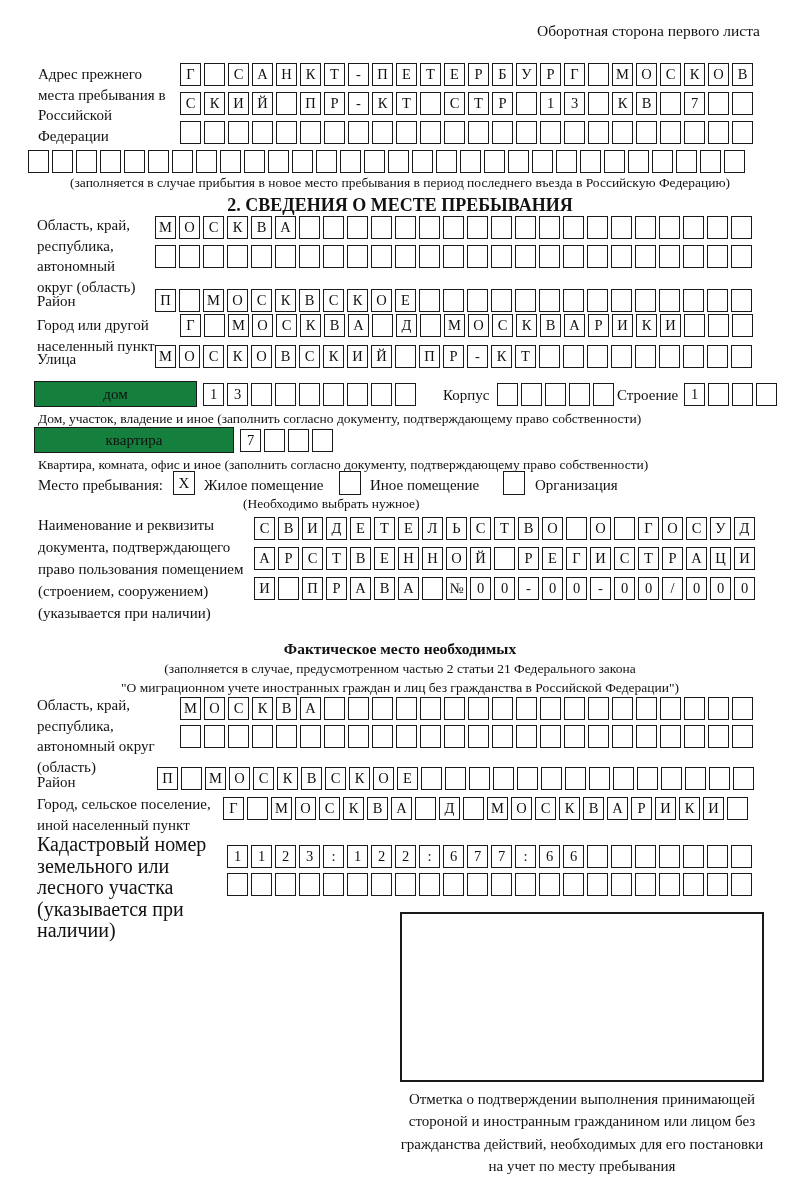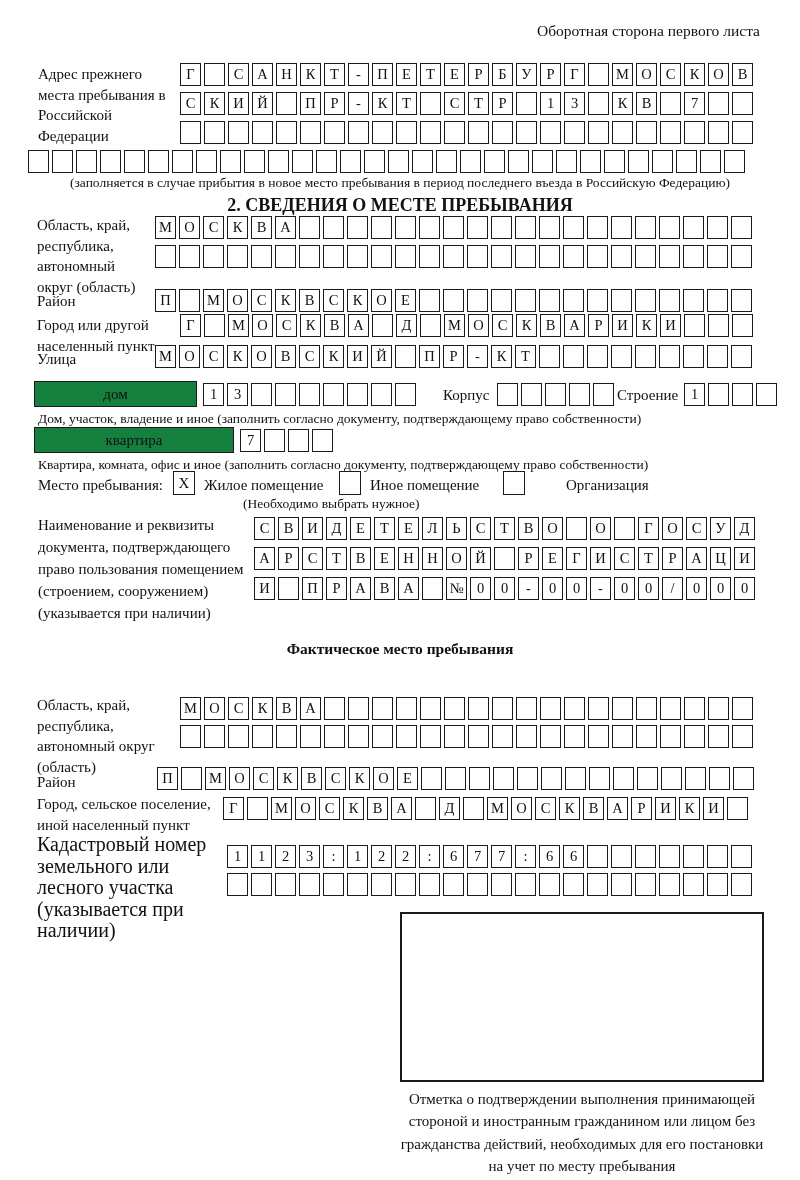--- a/index.html
+++ b/index.html
@@ -322,21 +322,21 @@
       <span class="cell"></span>
     </div>
   <div class="abs cap" style="left:38px;top:457px;">Квартира, комната, офис и иное (заполнить согласно документу, подтверждающему право собственности)</div>
 
   <div class="abs lbl" style="left:38px;top:475px;">Место пребывания:</div>
   <div class="checkbox" style="left:173px;top:471px;">X</div>
   <div class="abs lbl" style="left:204px;top:475px;">Жилое помещение</div>
   <div class="checkbox" style="left:339px;top:471px;"></div>
   <div class="abs lbl" style="left:370px;top:475px;">Иное помещение</div>
   <div class="checkbox" style="left:503px;top:471px;"></div>
-  <div class="abs lbl" style="left:566px;top:475px;">Организация</div>
+  <div class="abs lbl" style="left:535px;top:475px;">Организация</div>
   <div class="abs cap" style="left:243px;top:496px;">(Необходимо выбрать нужное)</div>
 
   <div class="abs" style="left:38px;top:514px;width:208px;font-size:15px;line-height:22px;">Наименование и реквизиты документа, подтверждающего право пользования помещением (строением, сооружением) (указывается при наличии)</div>
   <div class="cellrow" style="left:254px;top:517px;">
       <span class="cell">С</span>
       <span class="cell">В</span>
       <span class="cell">И</span>
       <span class="cell">Д</span>
       <span class="cell">Е</span>
       <span class="cell">Т</span>
@@ -396,21 +396,25 @@
       <span class="cell">0</span>
       <span class="cell">-</span>
       <span class="cell">0</span>
       <span class="cell">0</span>
       <span class="cell">/</span>
       <span class="cell">0</span>
       <span class="cell">0</span>
       <span class="cell">0</span>
     </div>
 
-  <div class="abs center bold" style="top:640px;font-size:15.5px;">Фактическое место пребывания</div>
+  <div class="abs center bold" style="top:640px;font-size:15.5px;">Фактическое место необходимых</div>
+  <div class="abs center cap lines" style="top:659px;line-height:19px;">
+      <div>(заполняется в случае, предусмотренном частью 2 статьи 21 Федерального закона</div>
+      <div>"О миграционном учете иностранных граждан и лиц без гражданства в Российской Федерации")</div>
+    </div>
 
   <div class="abs lbl" style="left:37px;top:695px;width:132px;">Область, край, республика, автономный округ (область)</div>
   <div class="cellrow" style="left:180px;top:697px;">
       <span class="cell">М</span>
       <span class="cell">О</span>
       <span class="cell">С</span>
       <span class="cell">К</span>
       <span class="cell">В</span>
       <span class="cell">А</span>
       <span class="cell"></span>

